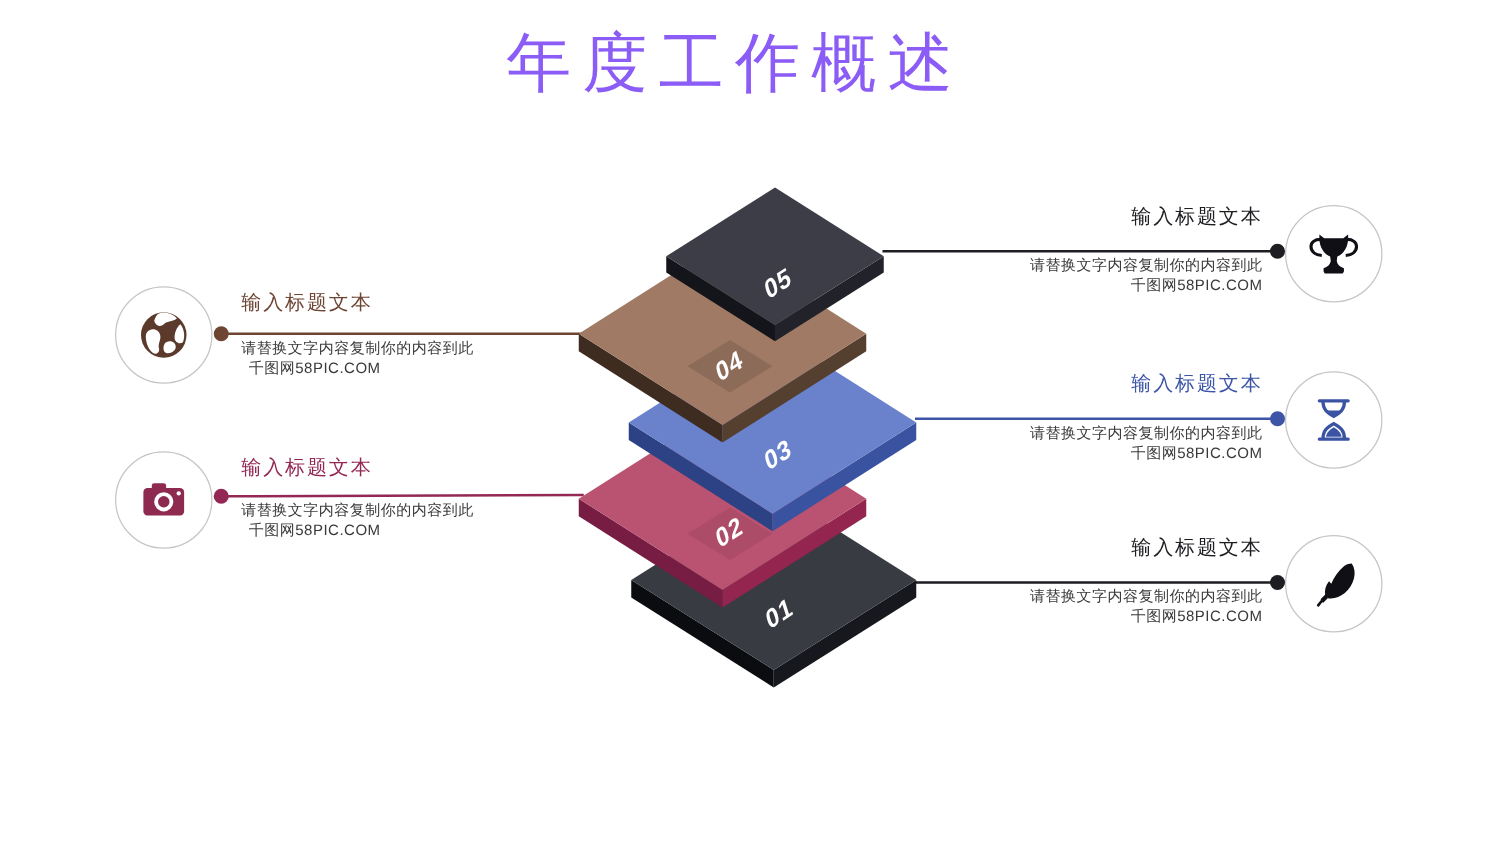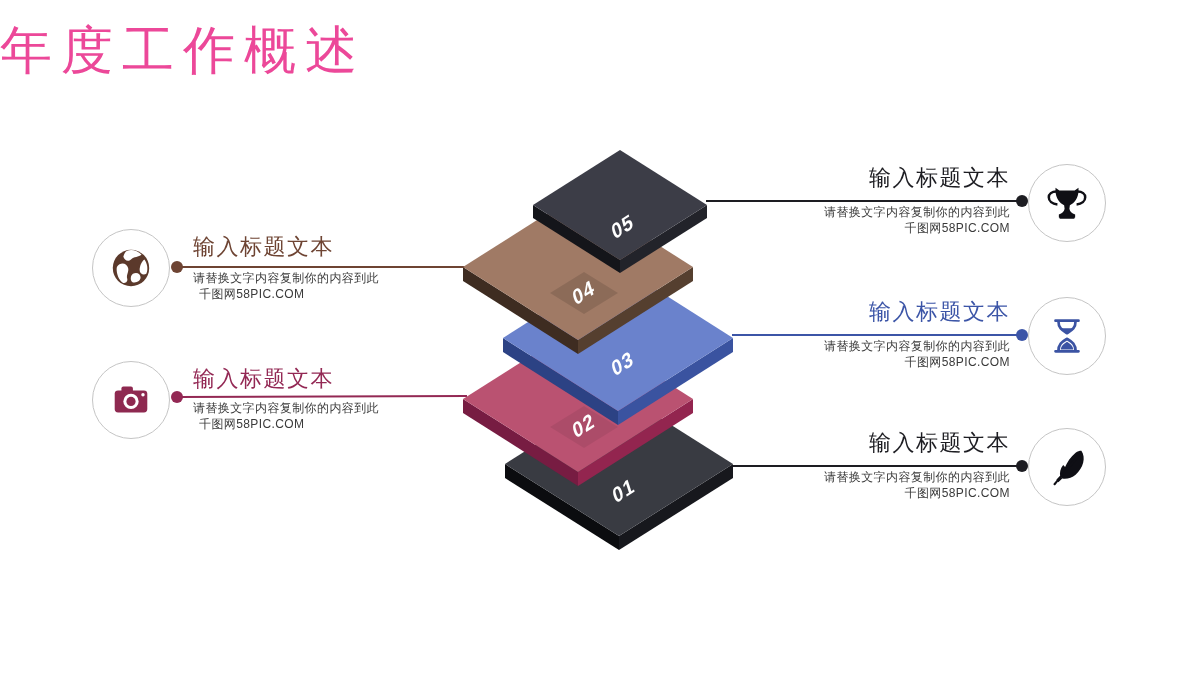--- a/index.html
+++ b/index.html
@@ -1,22 +1,22 @@
 <!DOCTYPE html>
 <html><head>
 <meta charset="utf-8">
 <style>
   html,body{margin:0;padding:0;background:#ffffff;}
   .canvas{position:relative;width:1200px;height:675px;background:#ffffff;overflow:hidden;
           font-family:"Liberation Sans",sans-serif;}
-  .slide-title{position:absolute;top:16px;left:0;width:1176px;
-               font-family:Liberation Mono, monospace;font-size:52px;color:#ec4899;letter-spacing:9px;}
+  .slide-title{position:absolute;top:16px;left:0;width:1176px;text-align:center;
+               font-family:Liberation Mono, monospace;font-size:52px;color:#8b5cf6;letter-spacing:9px;}
   .stack-svg{position:absolute;left:0;top:0;}
   .iso-num{font-family:"Liberation Sans",sans-serif;font-weight:bold;font-size:20px;letter-spacing:1px;}
-  .co-title{position:absolute;font-size:22px;letter-spacing:1.5px;white-space:nowrap;}
+  .co-title{position:absolute;font-size:16px;letter-spacing:1.5px;white-space:nowrap;}
   .co-body{position:absolute;font-size:12px;line-height:16px;color:#3a3a3a;letter-spacing:0.4px;white-space:nowrap;}
   .co-body .l2{padding-left:6px;}
   .right-align{text-align:right;}
   .right-align .l2{padding-left:0;}
   .circle{position:absolute;width:76px;height:76px;border:1.5px solid #c5c5c5;border-radius:50%;
           background:#fff;display:flex;align-items:center;justify-content:center;box-sizing:content-box;}
   .circle svg{display:block;}
 </style>
 </head>
 <body>

